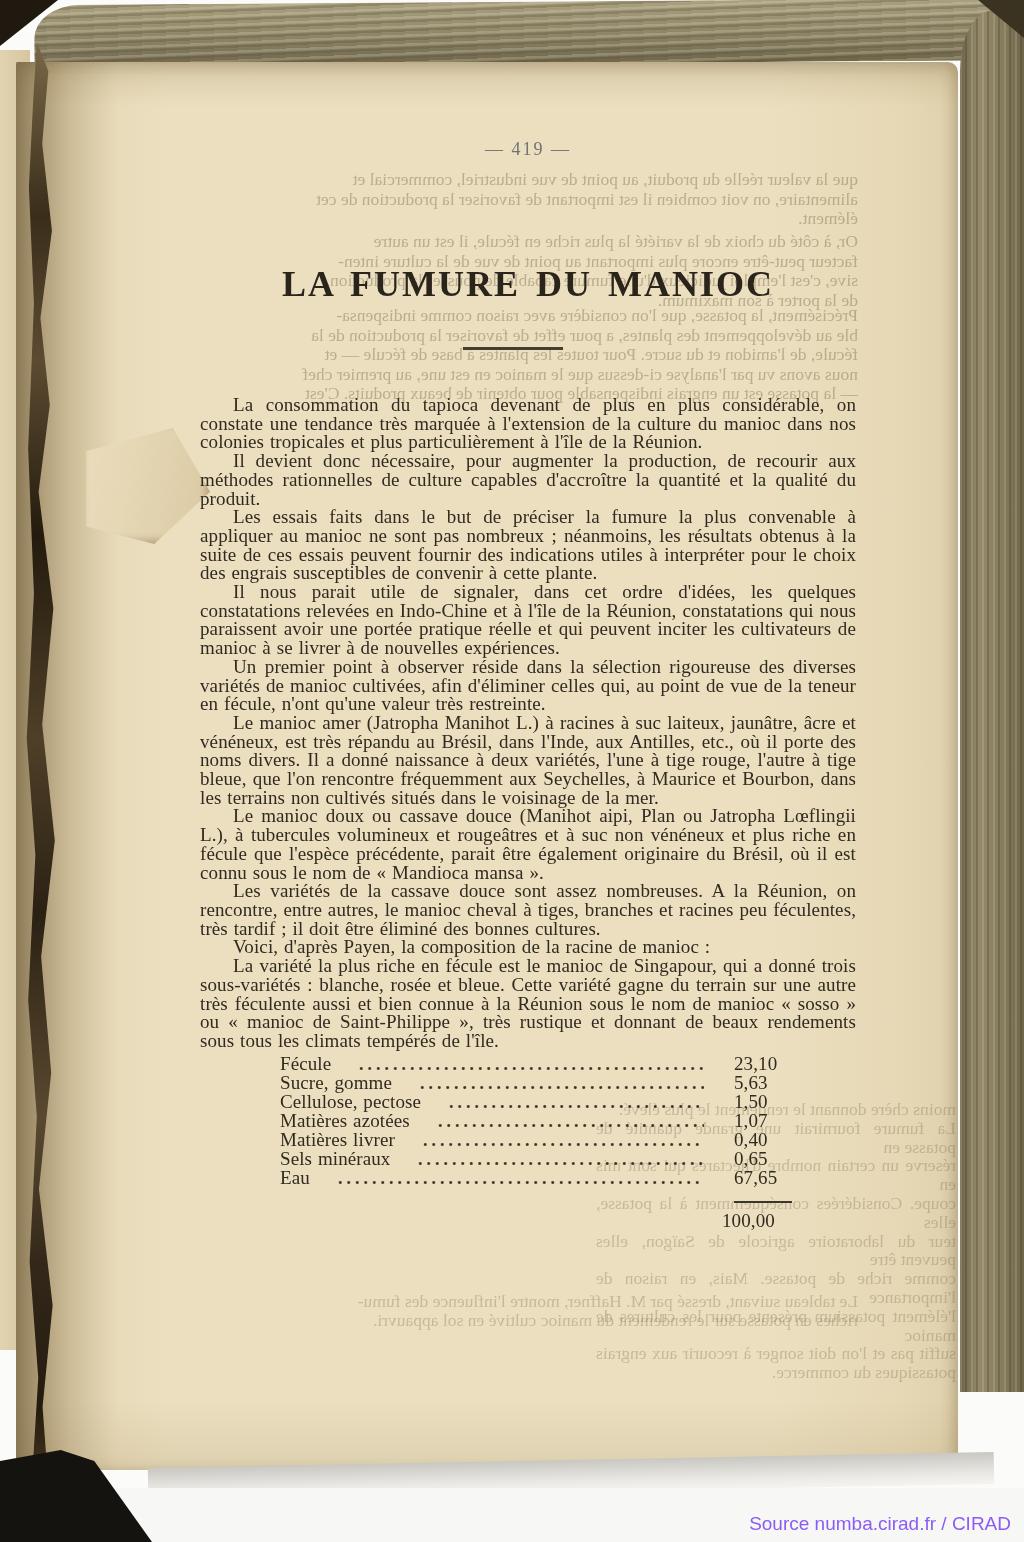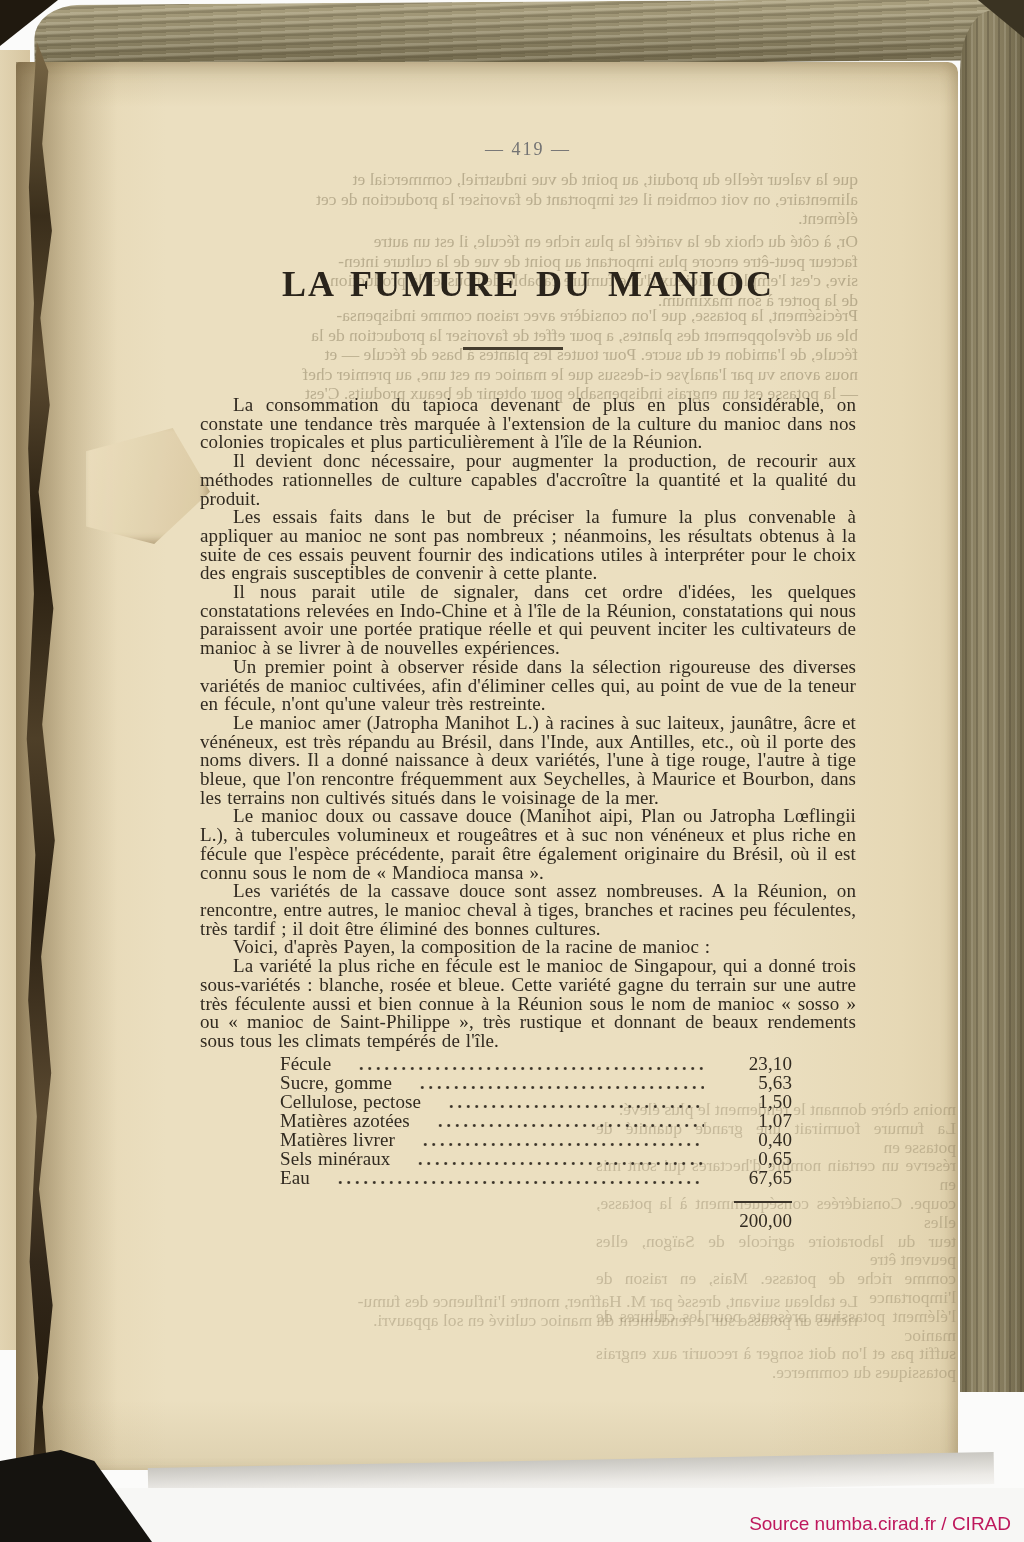--- a/index.html
+++ b/index.html
@@ -64,27 +64,27 @@
     font-size:19px;line-height:18.7px;text-align:justify;
     letter-spacing:.1px;word-spacing:1px;color:#312a20;}
   .body p{margin:0;text-indent:33px;}
 
   .comp-table{margin:4px 0 0 80px;width:512px;}
   .trow{display:flex;align-items:baseline;height:19px;gap:20px;}
   .tlabel{white-space:nowrap;}
   .dots{flex:1 1 auto;align-self:flex-end;height:5px;margin:0 10px 3px 6px;
     background-image:radial-gradient(circle, rgba(50,43,33,.95) 1.2px, rgba(50,43,33,0) 1.6px);
     background-size:8.5px 5px;background-repeat:repeat-x;background-position:left bottom;}
-  .tval{width:58px;text-align:right;white-space:nowrap;}
+  .tval{width:58px;text-align:left;white-space:nowrap;}
   .total-rule{width:58px;height:2.5px;background:#3c352a;margin:13px 0 0 auto;}
   .total-row{display:flex;justify-content:flex-end;margin-top:9px;}
   .closing{margin-top:24px;}
 
   .source{position:absolute;top:1513px;right:13px;z-index:9;
-    font-family:"Liberation Sans", sans-serif;font-size:19px;color:#be185d;}
+    font-family:"Liberation Sans", sans-serif;font-size:19px;color:#8b5cf6;}
 </style>
 </head>
 <body>
 
 <div class="stage">
 
   <div class="edge-top"></div>
   <div class="edge-right"></div>
   <div class="corner-tl"></div>
   <div class="corner-tr"></div>
@@ -181,21 +181,21 @@
           <span class="dots"></span>
           <span class="tval">0,65</span>
         </div>
         <div class="trow">
           <span class="tlabel">Eau</span>
           <span class="dots"></span>
           <span class="tval">67,65</span>
         </div>
         <div class="total-rule"></div>
         <div class="total-row">
-          <span class="tval" style="width:70px;">200,00</span>
+          <span class="tval" style="width:70px;">100,00</span>
         </div>
       </div>
 
     </div>
 
   </div>
 
   <div class="source">Source numba.cirad.fr / CIRAD</div>
 </div>
 

